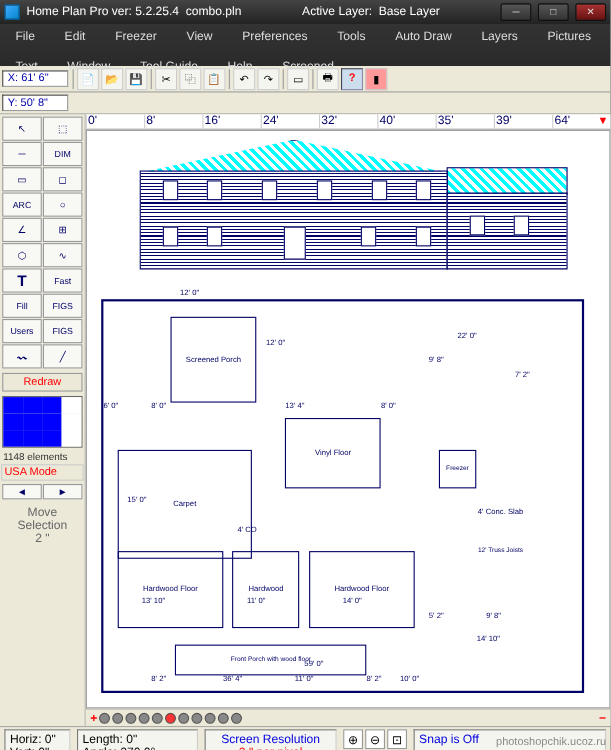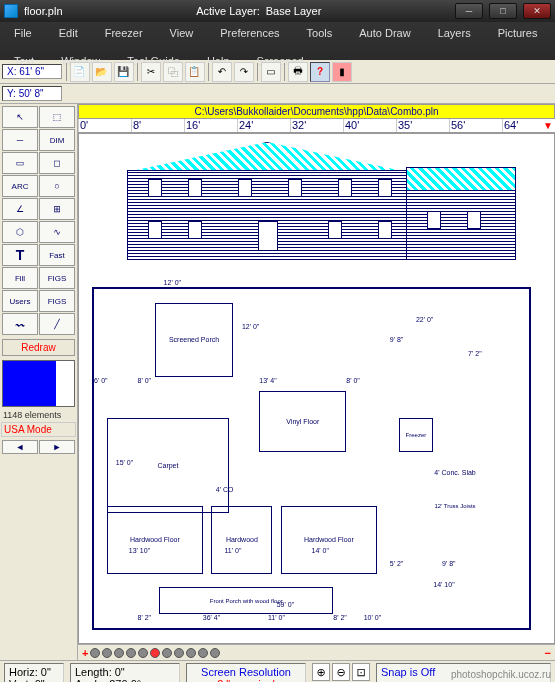--- a/index.html
+++ b/index.html
@@ -52,21 +52,22 @@
 .red{color:#f00}
 .zoom-btns{display:flex;gap:2px}
 .zoom-btns div{width:18px;height:18px;border:1px solid #999;background:#fff;display:flex;align-items:center;justify-content:center;font-size:11px}
 .watermark{position:absolute;bottom:2px;right:4px;color:#888;font-size:10px;z-index:10}
 </style>
 </head>
 <body>
 
 <div class="titlebar">
   <div class="app-icon"></div>
-  <span>floor.pln</span>
+  <span>Home Plan Pro ver: 5.2.25.4</span>
+  <span>combo.pln</span>
   <span class="spacer"></span>
   <span>Active Layer:</span>
   <span>Base Layer</span>
   <span class="spacer"></span>
   <div class="winbtn">─</div>
   <div class="winbtn">□</div>
   <div class="winbtn close">✕</div>
 </div>
 
 <div class="menubar">
@@ -148,33 +149,36 @@
         <div class="swatch"></div>
         <div class="swatch"></div>
         <div class="swatch w"></div>
     </div>
     <div class="info-line">1148 elements</div>
     <div class="usa">USA Mode</div>
     <div style="display:flex;gap:1px;margin:2px">
       <div class="pbtn" style="flex:1;height:14px">◄</div>
       <div class="pbtn" style="flex:1;height:14px">►</div>
     </div>
+    <div style="text-align:center;font-size:9px;padding:4px;color:#666">
+      <div>Move Selection</div>
+      <div>2 "</div>
+    </div>
   </div>
 
   <div class="canvas-area">
-    <div class="path-bar">C:\Users\Bukkollaider\Documents\hpp\Data\Combo.pln</div>
     <div class="ruler-h">
       <span>0'</span>
         <span>8'</span>
         <span>16'</span>
       <span>24'</span>
         <span>32'</span>
         <span>40'</span>
       <span>35'</span>
-        <span>56'</span>
+        <span>39'</span>
         <span>64'</span>
       <div class="arrow">▼</div>
     </div>
     <div class="drawing">
       <div class="blueprint">
         <div class="house-elev">
           <div class="roof"></div>
             <div class="roof2"></div>
           <div class="facade">
             <div class="window" style="top:8px;left:20px"></div>

